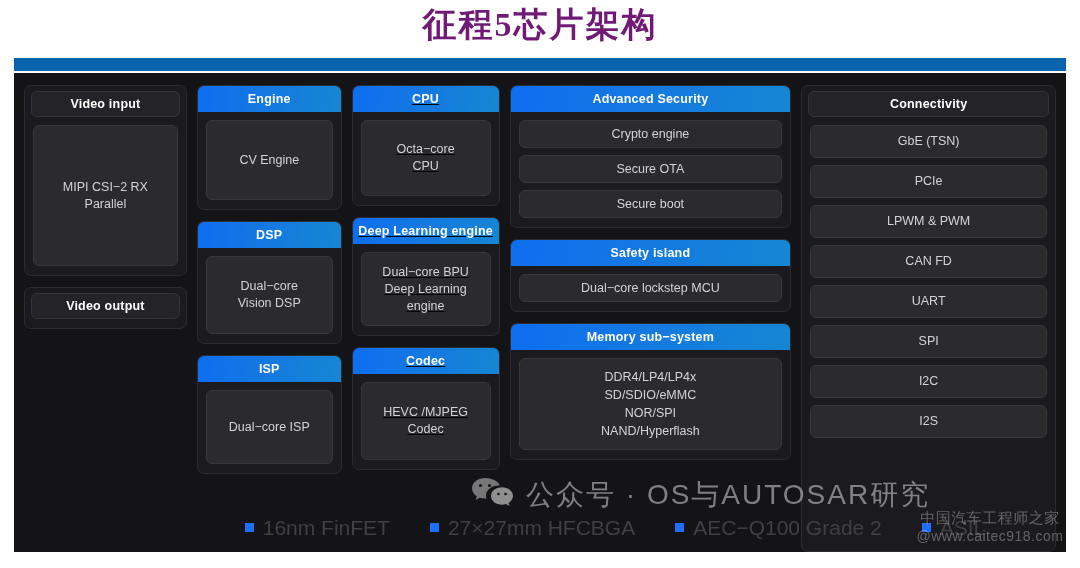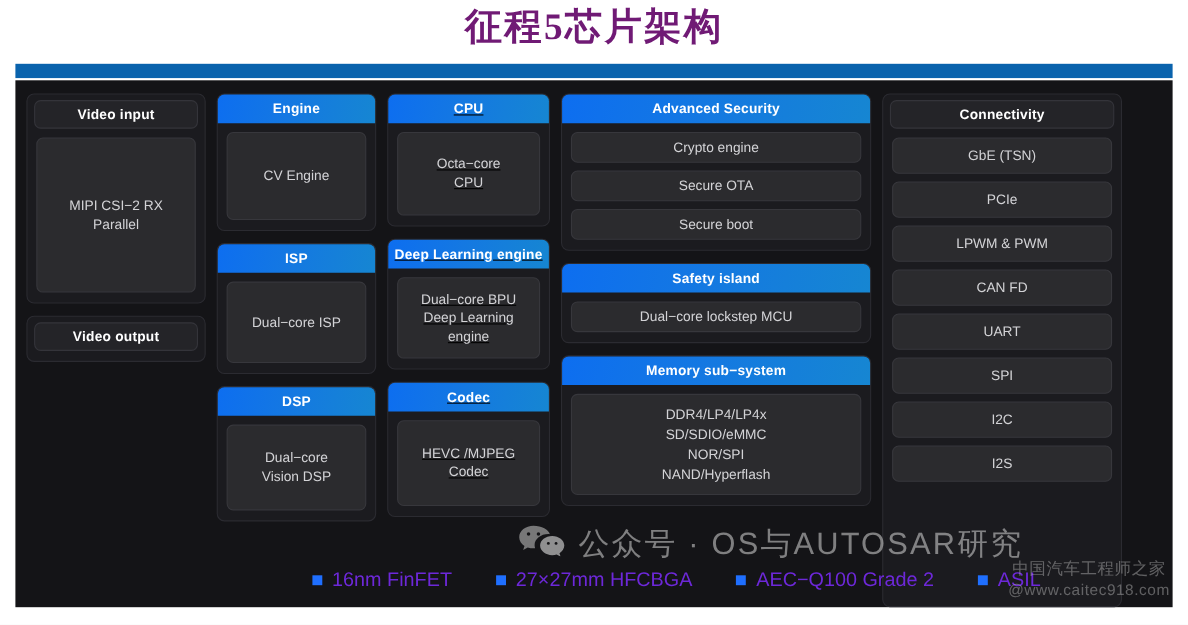--- a/index.html
+++ b/index.html
@@ -46,21 +46,21 @@
     display: flex;
     padding: 12px 10px 0 10px;
     gap: 10px;
   }
 
   .col { display: flex; flex-direction: column; gap: 11px; }
   .col-video   { width: 163px; }
   .col-engine  { width: 145px; }
   .col-cpu     { width: 148px; text-decoration: underline; }
   .col-sec     { width: 282px; }
-  .col-conn    { width: 218px; }
+  .col-conn    { width: 255px; }
 
   
   .group {
     background: #1b1b1f;
     border: 1px solid #2b2b31;
     border-radius: 7px;
     padding: 0 0 9px 0;
     display: flex;
     flex-direction: column;
   }
@@ -130,22 +130,22 @@
     display: flex;
     align-items: center;
     justify-content: center;
     gap: 40px;
     padding-left: 150px;
   }
   .bullet-item {
     display: flex;
     align-items: center;
     gap: 9px;
-    color: #6d28d9;
-    font-size: 18px;
+    color: #404040;
+    font-size: 21px;
     font-weight: normal;
     white-space: nowrap;
   }
   .bullet-sq {
     width: 9px; height: 9px;
     background: #1f6fff;
     display: inline-block;
     flex: 0 0 auto;
   }
 
@@ -211,31 +211,31 @@
     <div class="col col-engine">
 
       <div class="group">
         <div class="hdr blue">Engine</div>
         <div class="cells">
           <div class="cell eng-cv">CV Engine</div>
         </div>
       </div>
 
       <div class="group">
-        <div class="hdr blue">ISP</div>
-        <div class="cells">
-          <div class="cell eng-isp">Dual−core ISP</div>
-        </div>
-      </div>
-
-      <div class="group">
         <div class="hdr blue">DSP</div>
         <div class="cells">
           <div class="cell eng-dsp">Dual−core
 Vision DSP</div>
+        </div>
+      </div>
+
+      <div class="group">
+        <div class="hdr blue">ISP</div>
+        <div class="cells">
+          <div class="cell eng-isp">Dual−core ISP</div>
         </div>
       </div>
 
     </div>
 
     <div class="col col-cpu">
 
       <div class="group">
         <div class="hdr blue">CPU</div>
         <div class="cells">

